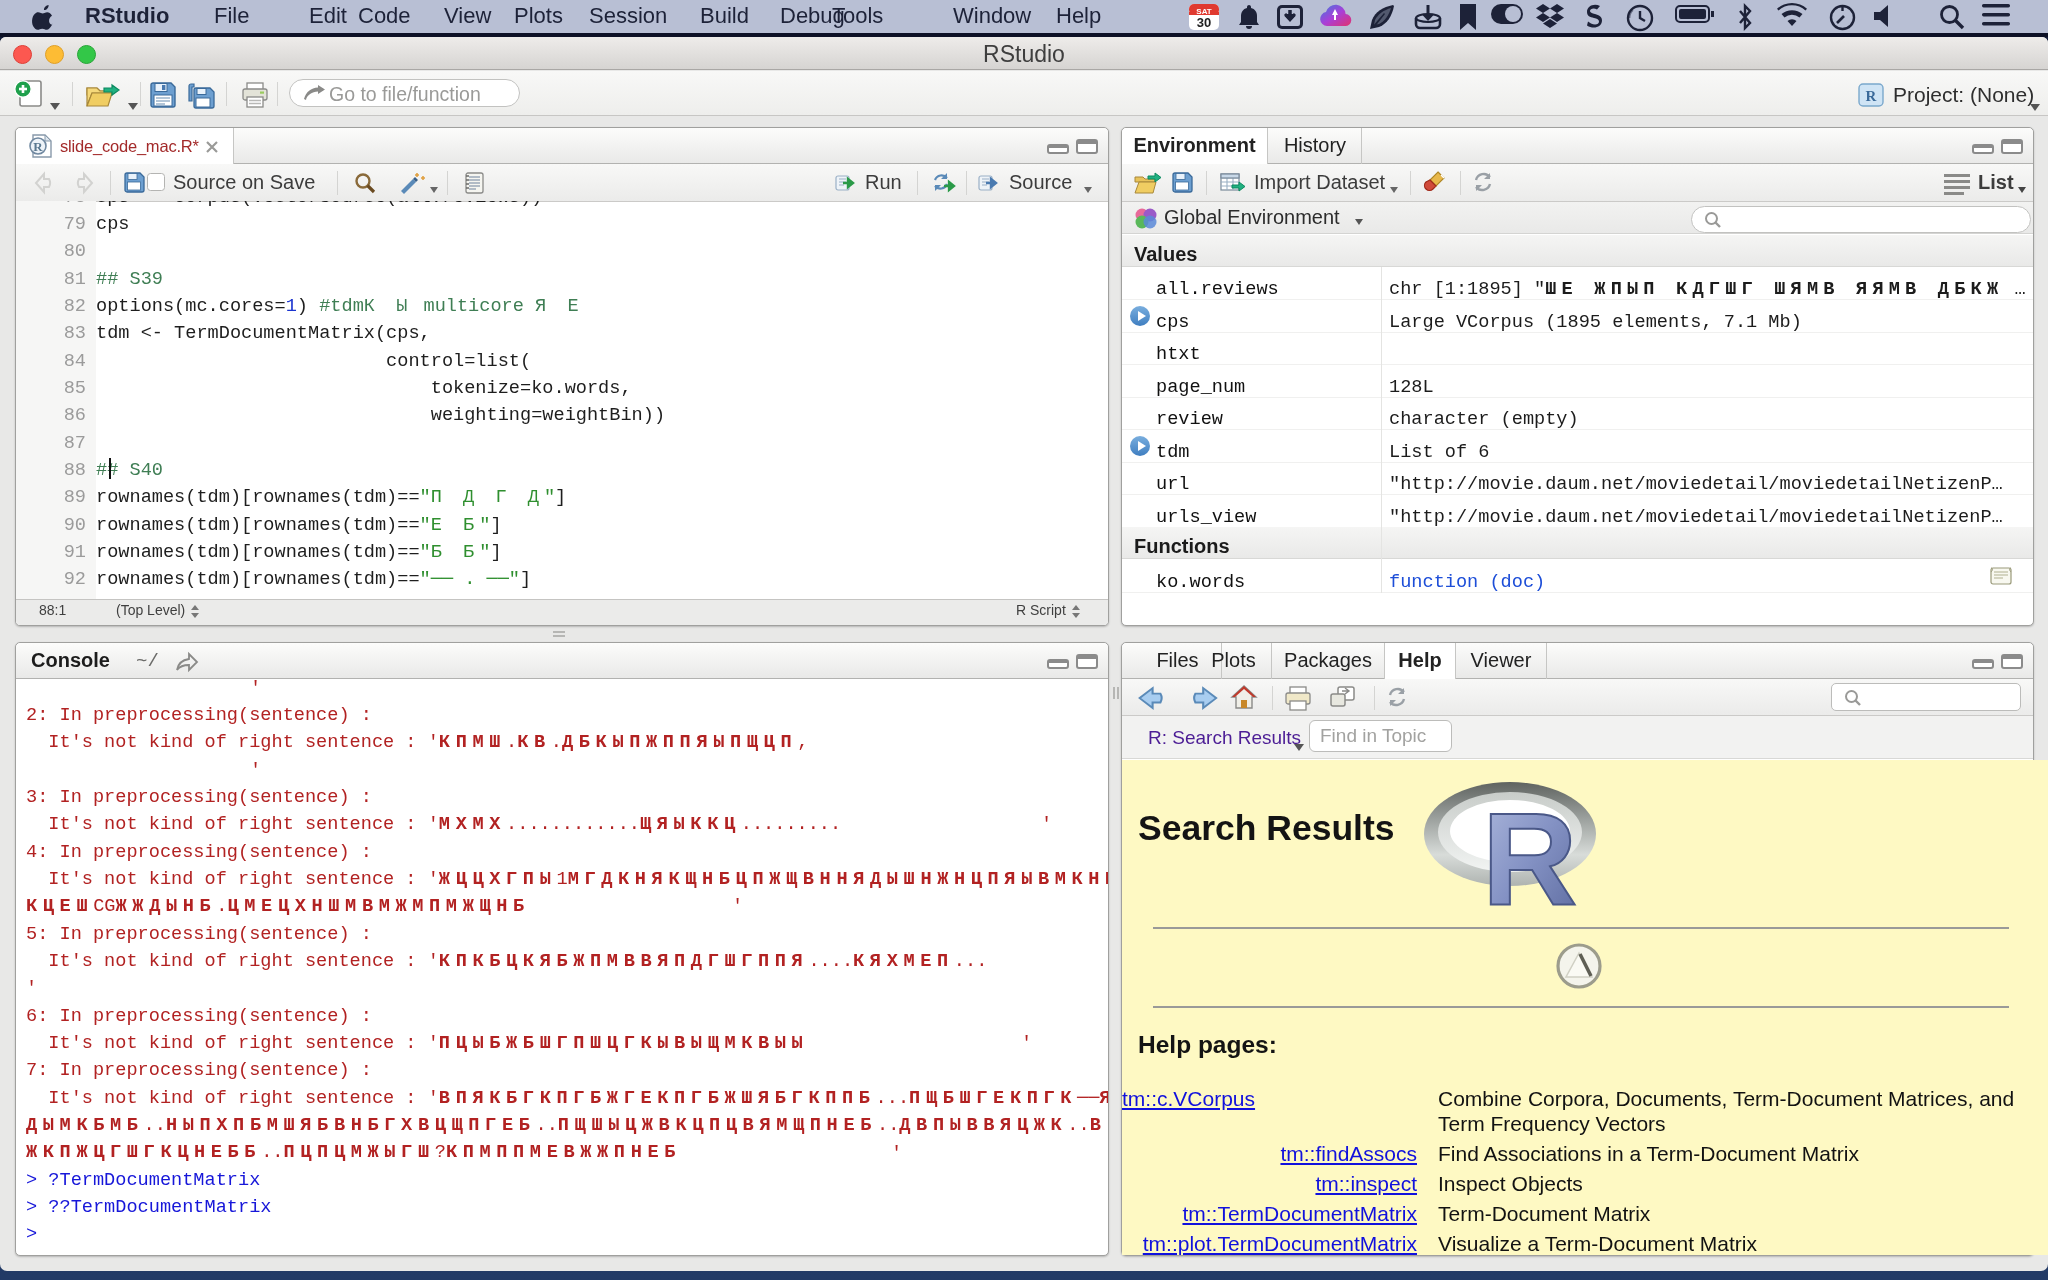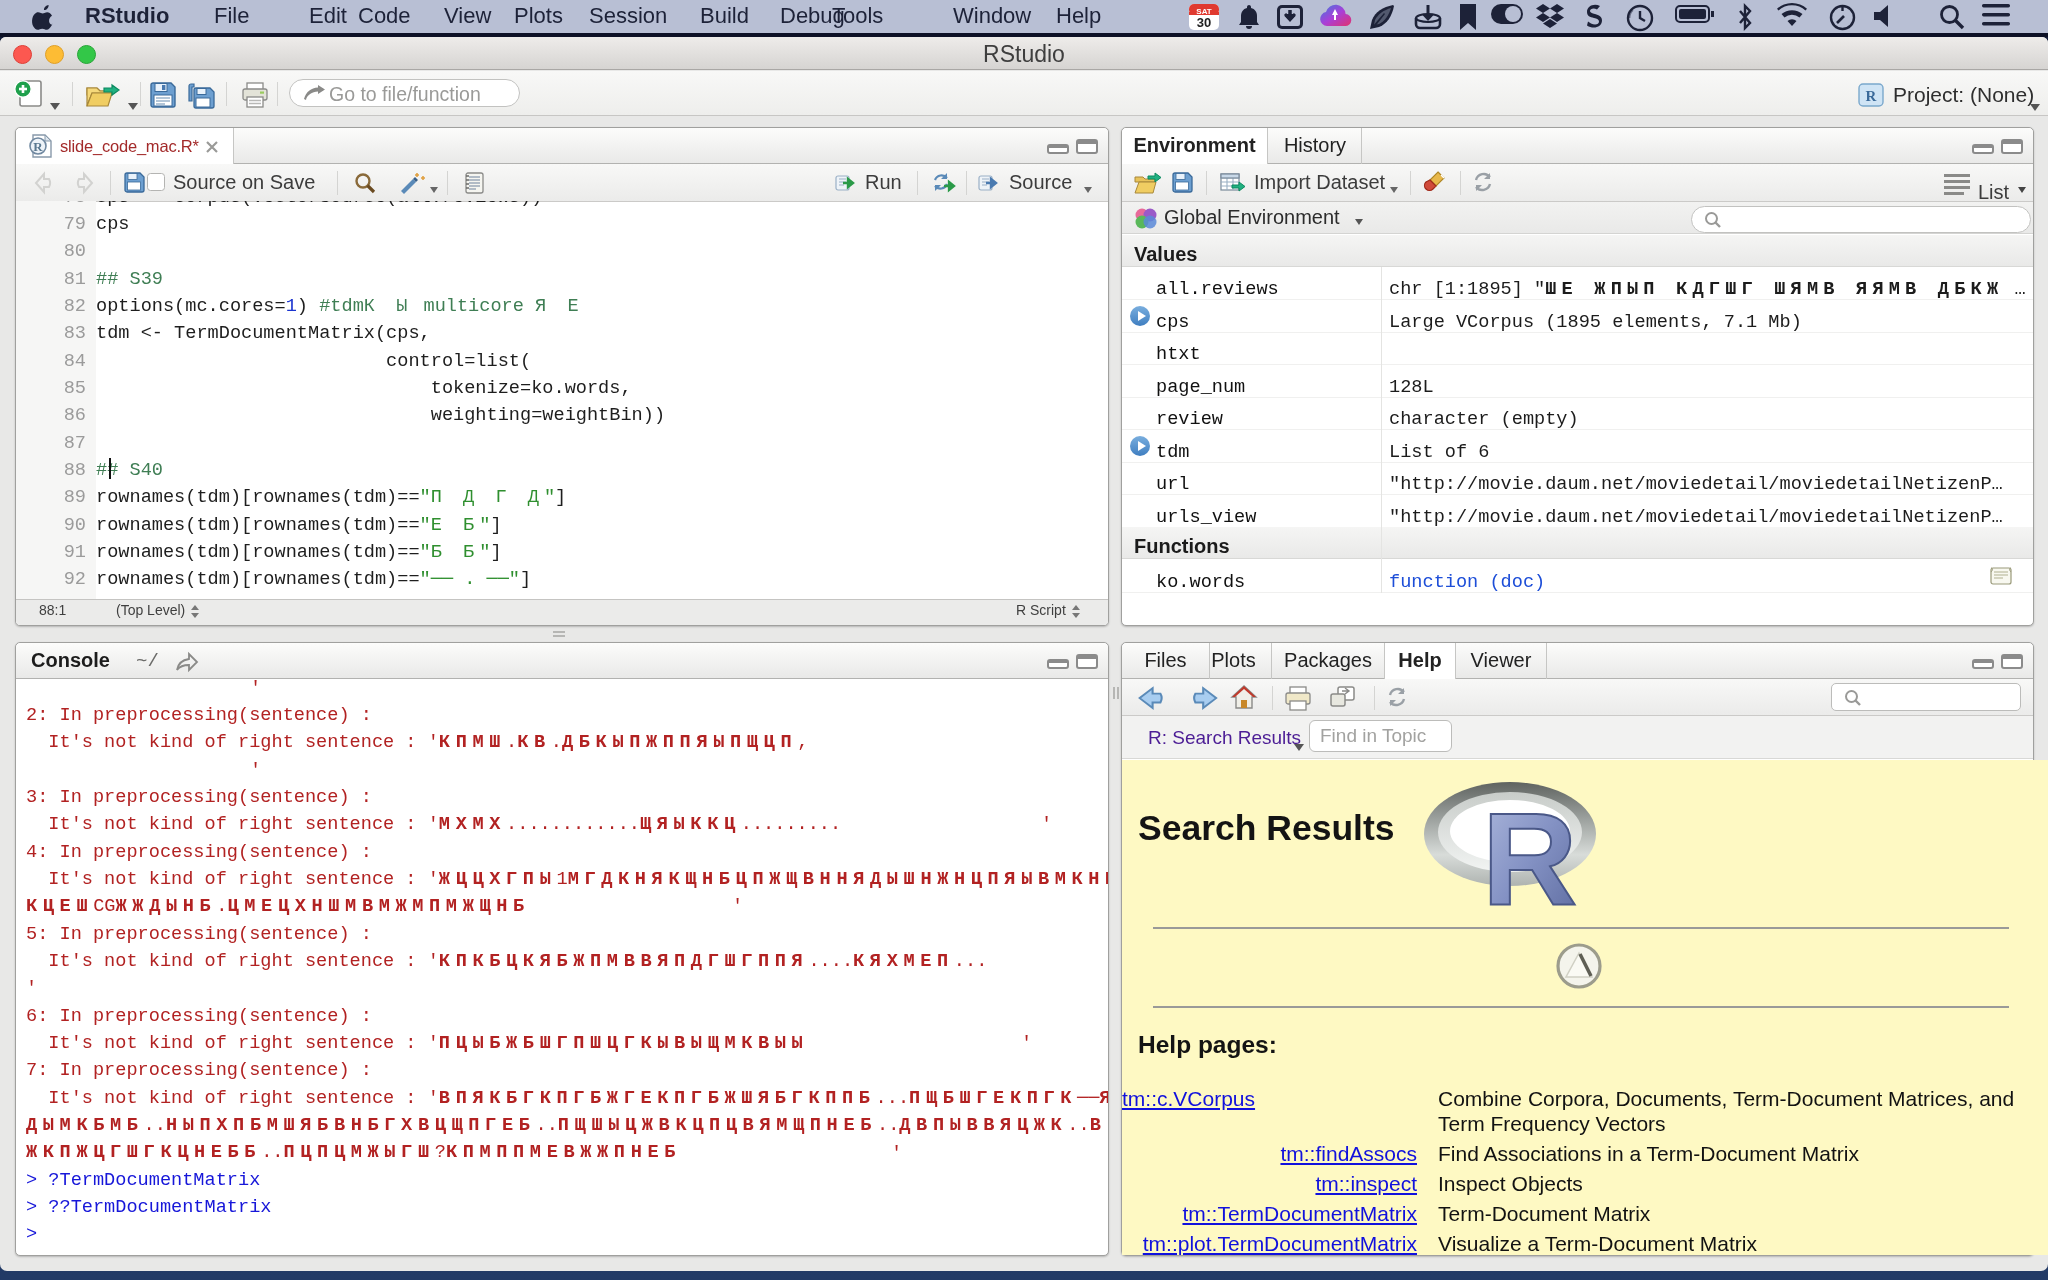--- a/index.html
+++ b/index.html
@@ -399,21 +399,21 @@
           <path d="M18 2v6h-6zM4 20v-6h6z" fill="#9aa0a6"></path>
         </svg>
         <svg class="abs" style="left:822px;top:10px" width="26" height="21" viewBox="0 0 26 21">
           <g fill="#8a8a88">
             <rect x="0" y="0" width="26" height="3"></rect>
             <rect x="0" y="6" width="26" height="3"></rect>
             <rect x="0" y="12" width="26" height="3"></rect>
             <rect x="0" y="18" width="20" height="3"></rect>
           </g>
         </svg>
-        <span class="ebtxt" style="left:856px;top:17px;font-weight:normal">List</span>
+        <span class="ebtxt" style="left:856px;top:7px;font-weight:bold">List</span>
         <span class="abs" style="left:896px;top:16px"><i class="tri" style="border-top-color:#444;border-left-width:4.5px;border-right-width:4.5px;border-top-width:6px"></i></span>
       </div>
       <div class="abs" style="left:0;top:74px;width:911px;height:32px;background:linear-gradient(#f2f2f1,#e9e9e8);border-bottom:1px solid #d4d4d2"></div>
       <svg class="abs" style="left:12px;top:79px" width="24" height="23" viewBox="0 0 24 23">
         <circle cx="8" cy="8" r="6.5" fill="#e86a9a"></circle>
         <circle cx="16" cy="8" r="6.5" fill="#9a5ac8"></circle>
         <circle cx="8" cy="15" r="6.5" fill="#5ab85a"></circle>
         <circle cx="16" cy="15" r="6.5" fill="#5a8ad8" opacity=".85"></circle>
       </svg>
       <span class="abs" style="left:42px;top:78px;font-size:20px;color:#2c2c2c">Global Environment</span>
@@ -457,21 +457,21 @@
       <div class="out"><div style="margin-top:-4.4px;padding-left:10px"><div style="height:27.35px"></div><div style="height:27.35px">2: In preprocessing(sentence) :</div><div style="height:27.35px">  It's not kind of right sentence : '<b class="k">КПМШ</b>.<b class="k">КВ</b>.<b class="k">ДБКЫПЖППЯЫПЩЦП</b>,</div><div style="height:27.35px"></div><div style="height:27.35px">3: In preprocessing(sentence) :</div><div style="height:27.35px">  It's not kind of right sentence : '<b class="k">МХМХ</b>............<b class="k">ЩЯЫККЦ</b>.........</div><div style="height:27.35px">4: In preprocessing(sentence) :</div><div style="height:27.35px">  It's not kind of right sentence : '<b class="k">ЖЦЦХГПЫ</b>1<b class="k">МГДКНЯКЩНБЦПЖЩВННЯДЫШНЖНЦПЯЫВМКНШГ</b></div><div style="height:27.35px"><b class="k">КЦЕШ</b>CG<b class="k">ЖЖДЫНБ</b>.<b class="k">ЦМЕЦХНШМВМЖМПМЖЩНБ</b></div><div style="height:27.35px">5: In preprocessing(sentence) :</div><div style="height:27.35px">  It's not kind of right sentence : '<b class="k">КПКБЦКЯБЖПМВВЯПДГШГППЯ</b>....<b class="k">КЯХМЕП</b>...</div><div style="height:27.35px">'</div><div style="height:27.35px">6: In preprocessing(sentence) :</div><div style="height:27.35px">  It's not kind of right sentence : '<b class="k">ПЦЫБЖБШГПШЦГКЫВЫЩМКВЫЫ</b></div><div style="height:27.35px">7: In preprocessing(sentence) :</div><div style="height:27.35px">  It's not kind of right sentence : '<b class="k">ВПЯКБГКПГБЖГЕКПГБЖШЯБГКППБ</b>...<b class="k">ПЩБШГЕКПГК</b>──<b class="k">Я</b></div><div style="height:27.35px"><b class="k">ДЫМКБМБ</b>..<b class="k">НЫПХПБМШЯБВНБГХВЦЩПГЕБ</b>..<b class="k">ПЩШЫЦЖВКЦПЦВЯМЩПНЕБ</b>..<b class="k">ДВПЫВВЯЦЖК</b>..<b class="k">В</b>..</div><div style="height:27.35px"><b class="k">ЖКПЖЦГШГКЦНЕББ</b>..<b class="k">ПЦПЦМЖЫГШ</b>?<b class="k">КПМППМЕВЖЖПНЕБ</b></div><div style="height:27.35px"><span class="bl">&gt; ?TermDocumentMatrix</span></div><div style="height:27.35px"><span class="bl">&gt; ??TermDocumentMatrix</span></div><div style="height:27.35px"><span class="bl">&gt;</span></div></div></div>
       <span class="q" style="left:234px;top:34.6px">'</span>
       <span class="q" style="left:234px;top:116.7px">'</span>
       <span class="q" style="left:1025px;top:171.4px">'</span>
       <span class="q" style="left:716px;top:253.4px">'</span>
       <span class="q" style="left:1005px;top:390.2px">'</span>
       <span class="q" style="left:875px;top:499.6px">'</span>
     </div>
 <div class="pane" id="help" style="left:1121px;top:605px;width:913px;height:614px">
       <div class="tabbar" style="border-radius:5px 5px 0 0"></div>
-      <div class="tab" style="left:0px;width:88px">Files</div>
+      <div class="tab" style="left:12px;width:88px">Files</div>
       <div class="tab" style="left:74px;width:76px">Plots</div>
       <div class="tab" style="left:150px;width:113px">Packages</div>
       <div class="tab on" style="left:263px;width:71px">Help</div>
       <div class="tab" style="left:334px;width:91px">Viewer</div>
       <div class="minmax" style="left:850px;top:11px">
         <span class="mm1"></span>
         <span class="mm2"></span>
       </div>
       <div class="etb" style="height:37px">
         <svg class="abs" style="left:15px;top:7px" width="34" height="24" viewBox="0 0 34 24">

